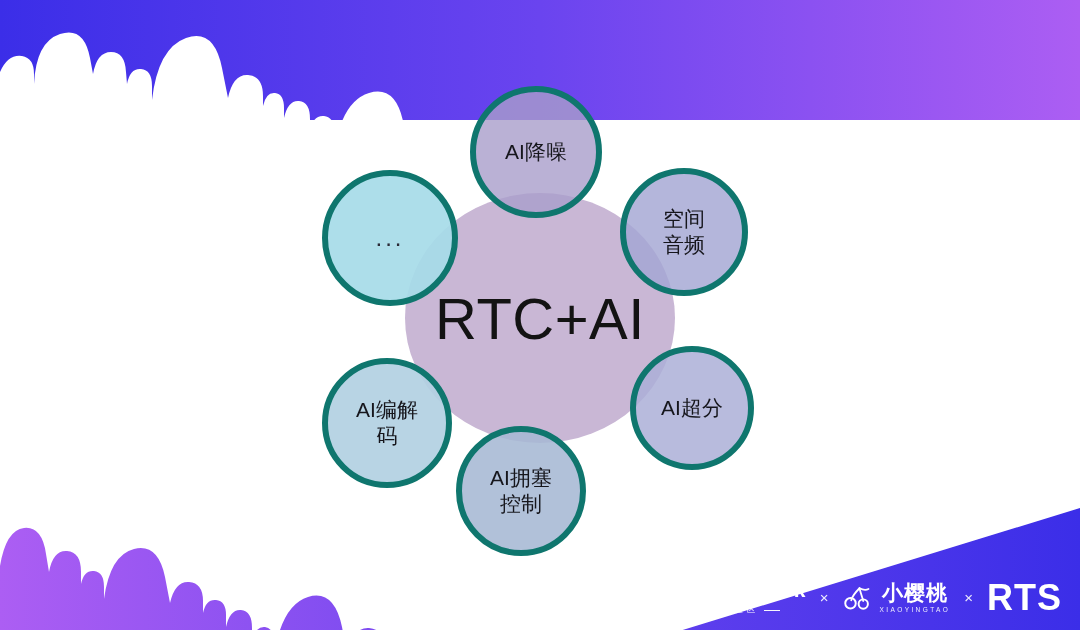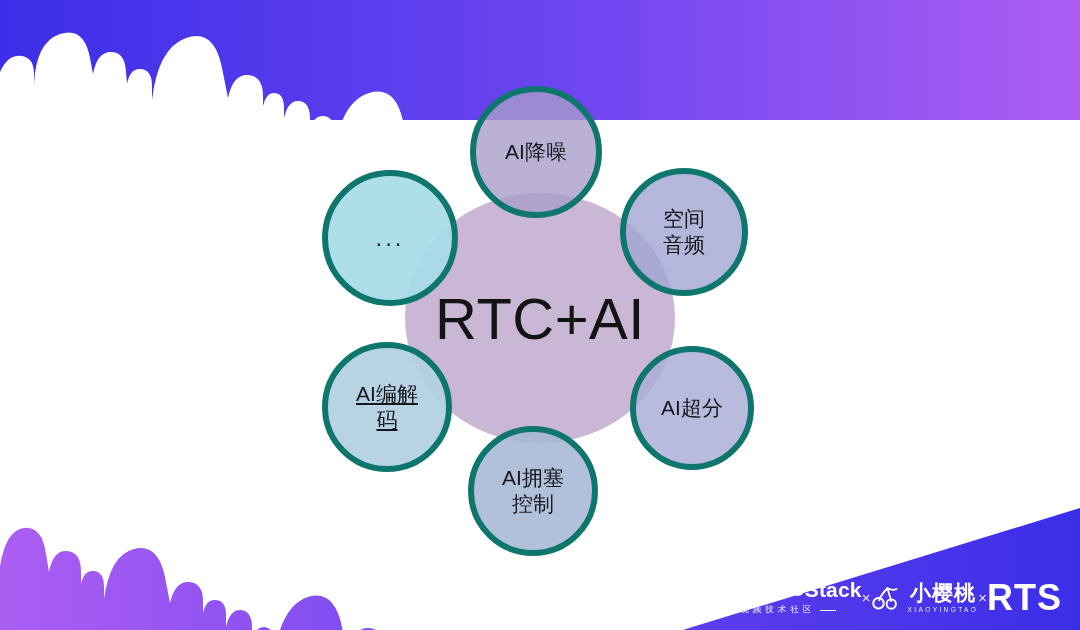--- a/index.html
+++ b/index.html
@@ -49,29 +49,29 @@
     line-height:1.22;
     color:#16161c;
     font-size:21px;
   }
   .node span{display:block;padding:0 6px;}
 
   
   .n-denoise  {left:170px; top:8px;   width:132px;height:132px; background:rgba(169,157,203,.80);}
   .n-spatial  {left:320px; top:90px;  width:128px;height:128px; background:rgba(163,166,211,.82);}
   .n-sr       {left:330px; top:268px; width:124px;height:124px; background:rgba(172,175,215,.85);}
-  .n-cbr      {left:168px; top:348px; width:130px;height:130px; background:rgba(166,184,212,.88);}
-  .n-codec    {left:22px;  top:264px; width:130px;height:130px; background:rgba(178,208,226,.92);text-decoration:underline;}
+  .n-cbr      {left:156px; top:348px; width:130px;height:130px; background:rgba(166,184,212,.88);}
+  .n-codec    {left:22px;  top:280px; width:130px;height:130px; background:rgba(178,208,226,.92);}
   .n-more     {left:22px;  top:92px;  width:136px;height:136px; background:rgba(166,219,232,.92);}
   .n-more span{font-size:24px;letter-spacing:3px;color:#2a2a36;}
 
   
   .footer-logos{
     position:absolute;right:18px;bottom:14px;
-    display:flex;align-items:center;
+    display:flex;align-items:center;gap:14px;
     z-index:5;
   }
   .lvs{display:flex;flex-direction:column;align-items:center;}
   .lvs-main{display:flex;align-items:center;color:#fff;font-size:21px;font-weight:400;letter-spacing:.2px;line-height:1;}
   .lvs-main .play{
     display:inline-block;width:14px;height:14px;border:2px solid #fff;border-radius:2px;
     position:relative;margin-right:2px;box-sizing:border-box;
   }
   .lvs-main .play:after{
     content:"";position:absolute;left:3px;top:2.5px;

